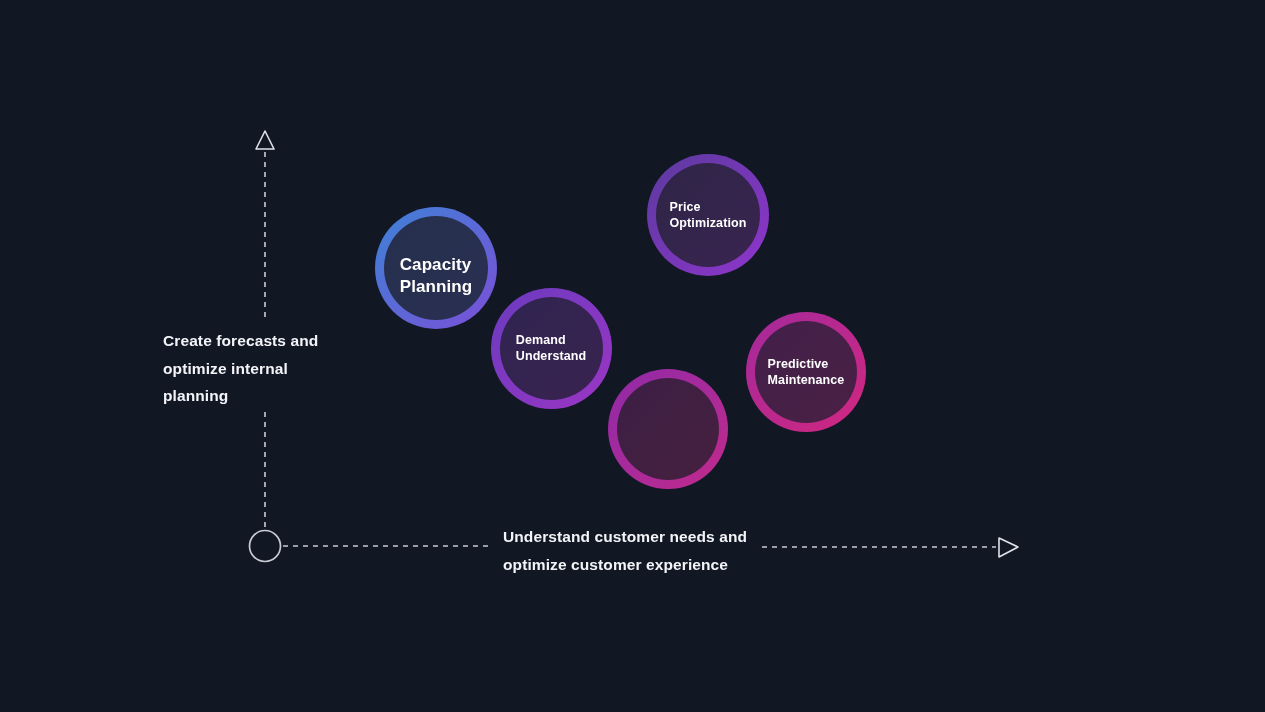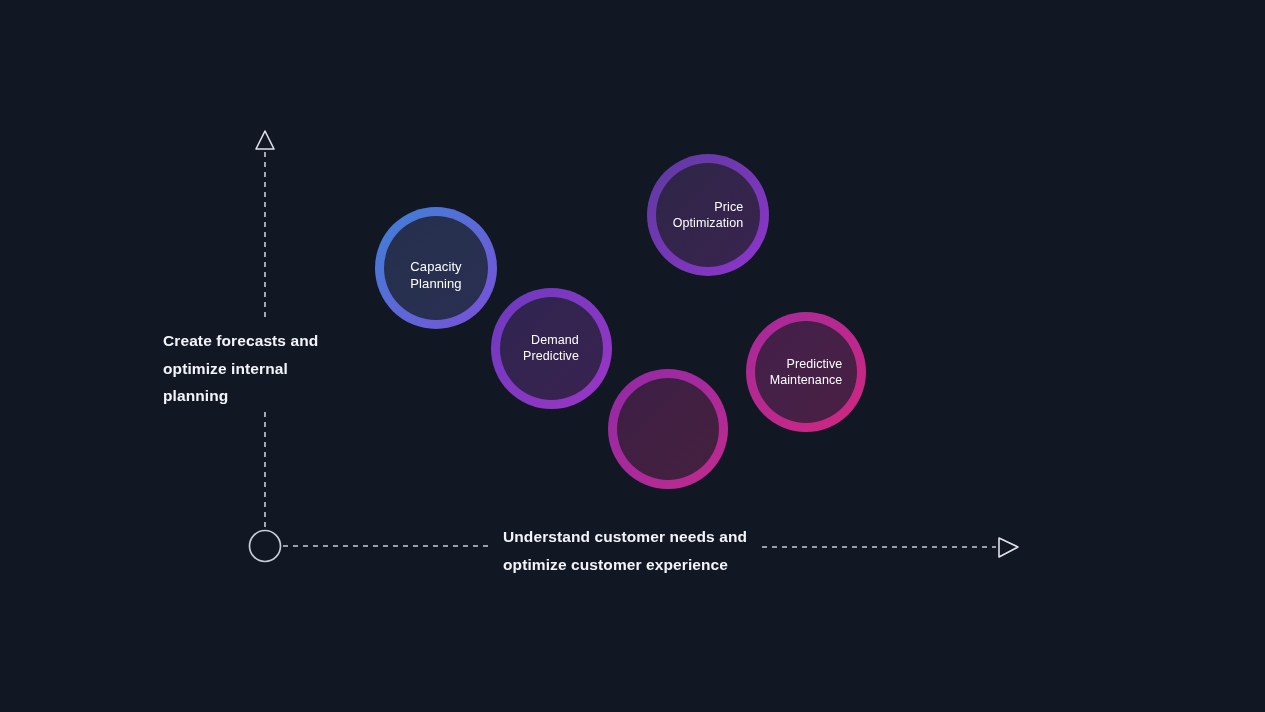--- a/index.html
+++ b/index.html
@@ -62,22 +62,22 @@
     top: 9px;
     right: 9px;
     bottom: 9px;
     border-radius: 50%;
     box-sizing: border-box;
   }
   .bubble-label {
     position: relative;
     z-index: 2;
     color: #ffffff;
-    font-weight: normal;
-    text-align: right;
+    font-weight: bold;
+    text-align: left;
     line-height: 1.28;
     white-space: pre-line;
     letter-spacing: 0.1px;
     padding: 0 6px;
   }
 </style>
 </head>
 <body style="background: rgb(18, 23, 36);">
 
 <svg id="canvas" viewBox="0 0 1265 712">
@@ -100,27 +100,27 @@
 <div class="axis-label" id="y-axis-label">Create forecasts and
 optimize internal
 planning</div>
 
 <div class="axis-label" id="x-axis-label">Understand customer needs and
 optimize customer experience</div>
 
 <div id="bubbles">
     <div class="bubble" style="left: 375px; top: 207px; width: 122px; height: 122px; background: linear-gradient(135deg, rgb(61, 130, 214) 0%, rgb(123, 79, 216) 100%);">
       <div class="bubble-inner" style="background: linear-gradient(135deg, rgb(37, 48, 77) 0%, rgb(42, 47, 82) 100%);"></div>
-      <div class="bubble-label" style="font-size: 13px; margin-top: 16px;">Capacity
+      <div class="bubble-label" style="font-size: 17px; margin-top: 16px;">Capacity
 Planning</div>
     </div>
     <div class="bubble" style="left: 490.5px; top: 287.5px; width: 121px; height: 121px; background: linear-gradient(135deg, rgb(106, 59, 191) 0%, rgb(155, 53, 196) 100%);">
       <div class="bubble-inner" style="background: linear-gradient(135deg, rgb(47, 36, 80) 0%, rgb(58, 35, 80) 100%);"></div>
       <div class="bubble-label" style="font-size: 12.5px;">Demand
-Predictive</div>
+Understand</div>
     </div>
     <div class="bubble" style="left: 647px; top: 154px; width: 122px; height: 122px; background: linear-gradient(135deg, rgb(91, 58, 158) 0%, rgb(143, 53, 204) 100%);">
       <div class="bubble-inner" style="background: linear-gradient(135deg, rgb(46, 37, 71) 0%, rgb(58, 36, 80) 100%);"></div>
       <div class="bubble-label" style="font-size: 12.5px;">Price
 Optimization</div>
     </div>
     <div class="bubble" style="left: 608px; top: 369px; width: 120px; height: 120px; background: linear-gradient(135deg, rgb(143, 42, 168) 0%, rgb(194, 42, 140) 100%);">
       <div class="bubble-inner" style="background: linear-gradient(135deg, rgb(60, 31, 69) 0%, rgb(70, 32, 63) 100%);"></div>
     </div>
     <div class="bubble" style="left: 746px; top: 312px; width: 120px; height: 120px; background: linear-gradient(135deg, rgb(163, 42, 156) 0%, rgb(209, 39, 127) 100%);">

